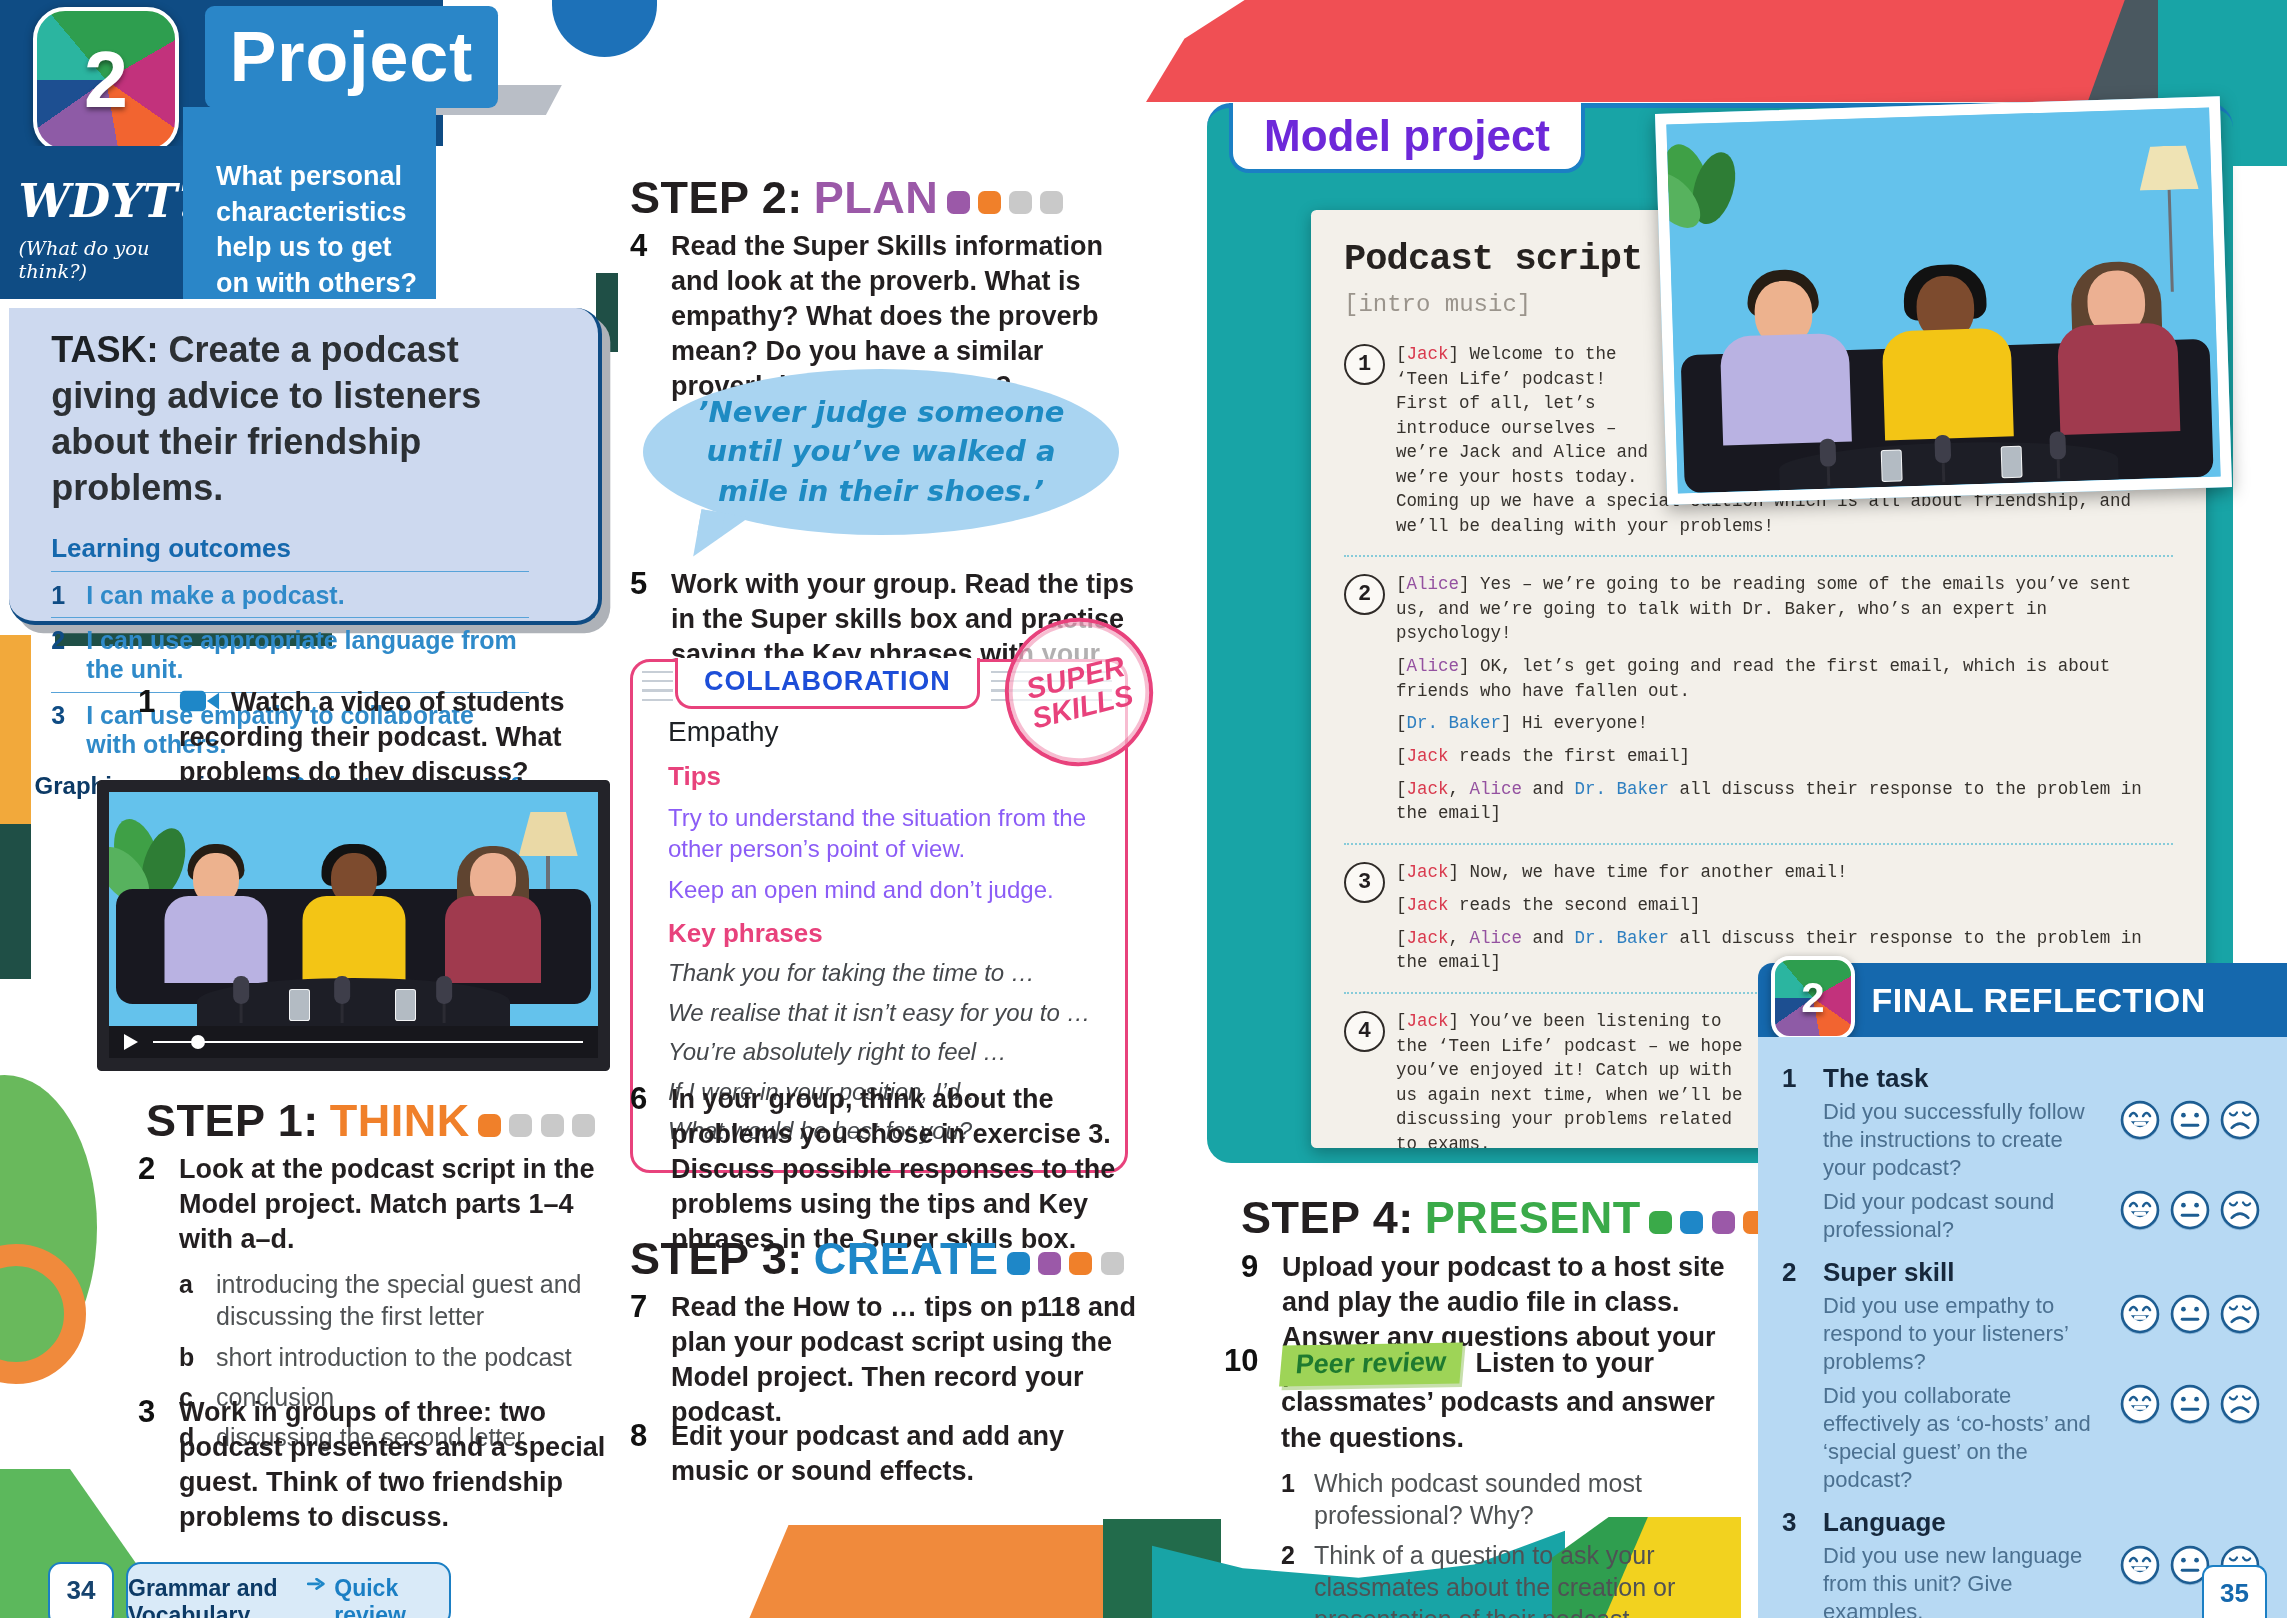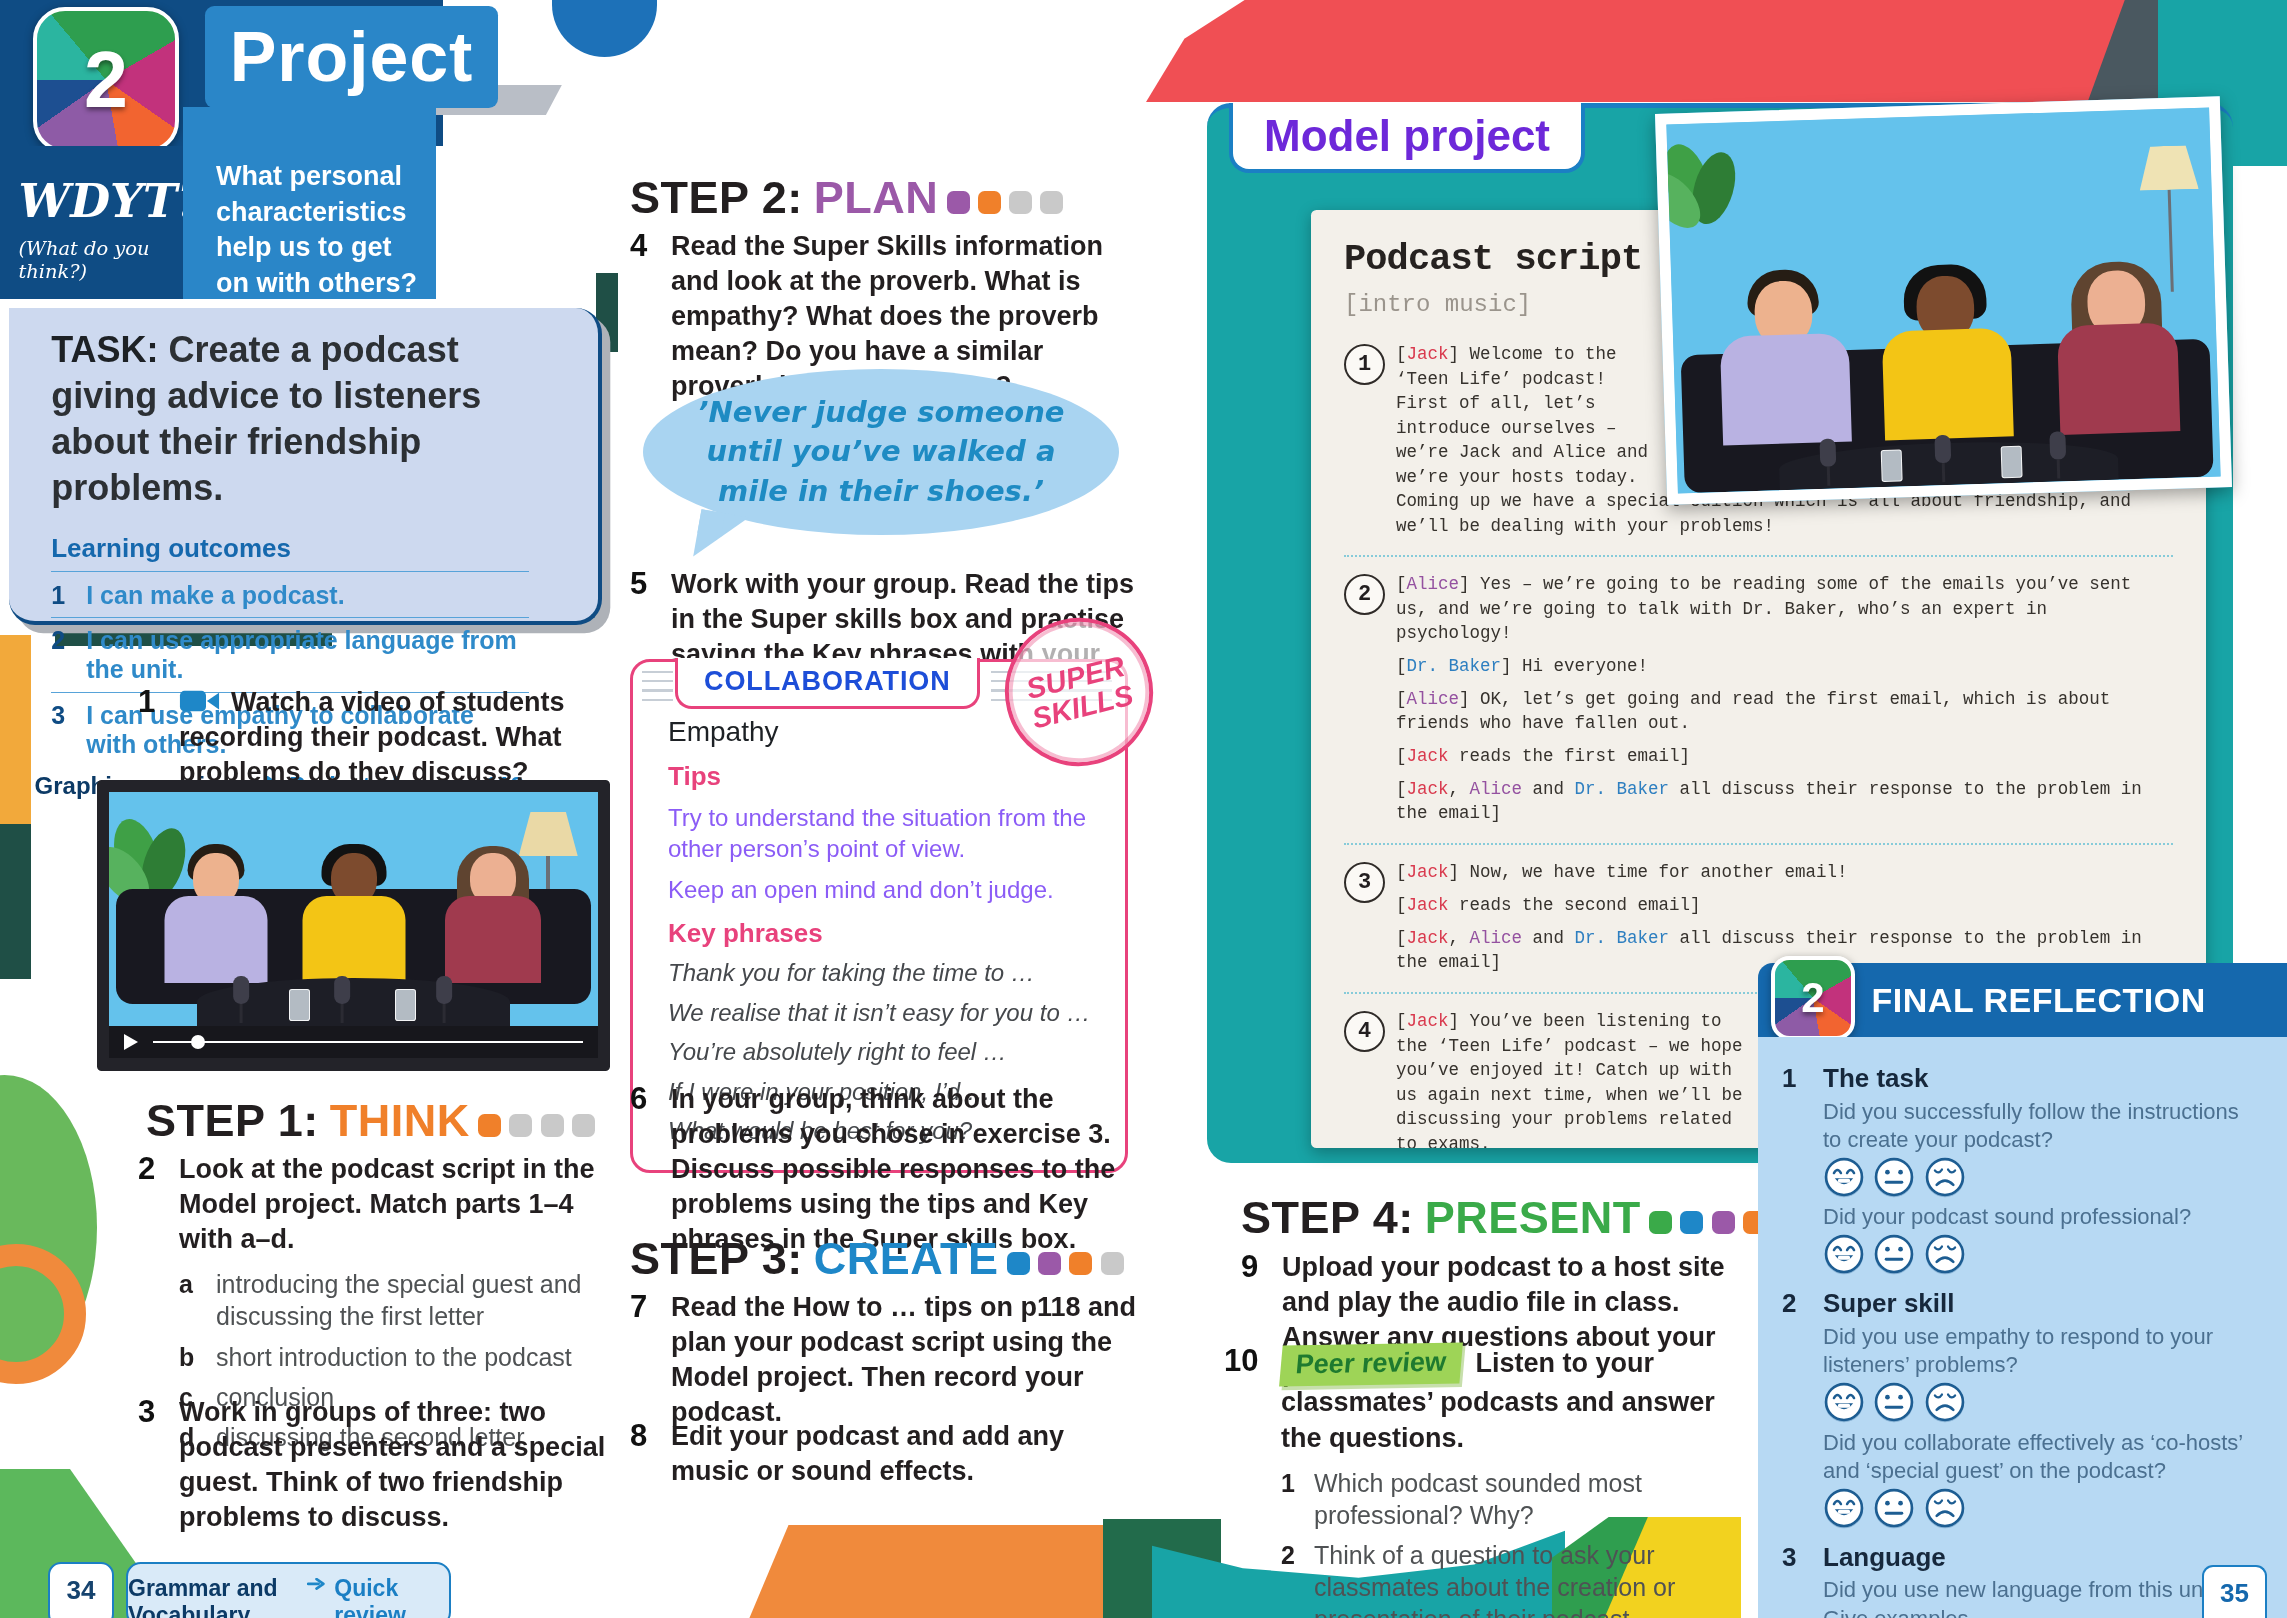--- a/index.html
+++ b/index.html
@@ -150,21 +150,21 @@
     padding:1.8px 14.8px 4.6px;transform:skewX(-6deg) rotate(-1deg);margin-right:14.8px;box-shadow:2.8px 3.7px 0 rgba(130,185,70,.45);}
   
   .reflection{left:1758px;top:963px;width:529px;height:656px;z-index:6;}
   .refl-head{height:74px;background:#1568ad;border-radius:14.8px 0 0 0;display:flex;align-items:center;padding-left:13px;}
   .refl-head .unit-icon{width:76px;height:76px;flex:none;margin-top:-3.7px;}
   .refl-head .unit-icon span{font-size:42px;}
   .refl-title{color:#fff;font-weight:800;font-size:34px;letter-spacing:0.5px;margin-left:16.6px;}
   .refl-body{background:#b7d9f3;height:582px;box-sizing:border-box;padding:13px 18.5px 0 24px;position:relative;}
   .refl-h{display:flex;font-weight:800;color:#16283c;font-size:26px;margin:13px 0 3.7px;}
   .refl-h .n{width:41px;flex:none;}
-  .refl-q{display:flex;margin:1.8px 0 5.5px 41px;flex-direction:column;}
+  .refl-q{display:flex;margin:1.8px 0 5.5px 41px;}
   .refl-q .qt{flex:1;font-size:22px;line-height:1.28;color:#4b7090;padding-right:9.2px;}
   .faces{flex:none;width:150px;display:flex;gap:8.3px;align-items:flex-start;padding-top:1.8px;}
   .face{width:42px;height:42px;display:inline-block;filter:drop-shadow(0 1.8px 0 rgba(29,93,146,.3));}
   .p35{position:absolute;right:20px;bottom:0;width:61px;height:52px;background:#fff;border:2.8px solid #1b7fc4;border-bottom:none;
     border-radius:11px 11px 0 0;display:flex;align-items:center;justify-content:center;color:#1568ad;font-weight:700;font-size:26px;}
   
   .p34{left:48px;top:1562px;width:66px;height:65px;background:#fff;border:2.8px solid #1b7fc4;border-radius:13px;
     display:flex;align-items:flex-start;justify-content:center;padding-top:11px;box-sizing:border-box;color:#16436e;font-weight:700;font-size:26px;z-index:5;}
   .footer-box{left:126px;top:1562px;width:325px;height:65px;background:#d9eaf8;border:2.8px solid #1b7fc4;border-radius:14.8px;
     display:flex;align-items:flex-start;justify-content:center;gap:9.2px;padding-top:11px;box-sizing:border-box;z-index:5;}
@@ -405,22 +405,22 @@
           <div class="plines">
             <span class="photo-spacer"></span>
             <p><span>[</span><span class="seg-jack">Jack</span><span>] Welcome to the ‘Teen Life’ podcast! First of all, let’s introduce ourselves – we’re Jack and Alice and we’re your hosts today. Coming up we have a special edition which is all about friendship, and we’ll be dealing with your problems!</span></p>
           </div>
         </div>
         <div class="sep"></div>
         <div class="script-part part2">
           <div class="pnum"><span>2</span></div>
           <div class="plines">
             <p><span>[</span><span class="seg-alice">Alice</span><span>] Yes – we’re going to be reading some of the emails you’ve sent us, and we’re going to talk with Dr. Baker, who’s an expert in psychology!</span></p>
+            <p><span>[</span><span class="seg-alice">Alice</span><span>] OK, let’s get going and read the first email, which is about friends who have fallen out.</span></p>
             <p><span>[</span><span class="seg-baker">Dr. Baker</span><span>] Hi everyone!</span></p>
-            <p><span>[</span><span class="seg-alice">Alice</span><span>] OK, let’s get going and read the first email, which is about friends who have fallen out.</span></p>
             <p><span>[</span><span class="seg-jack">Jack</span><span> reads the first email]</span></p>
             <p><span>[</span><span class="seg-jack">Jack</span><span>, </span><span class="seg-alice">Alice</span><span> and </span><span class="seg-baker">Dr. Baker</span><span> all discuss their response to the problem in the email]</span></p>
           </div>
         </div>
         <div class="sep"></div>
         <div class="script-part part3">
           <div class="pnum"><span>3</span></div>
           <div class="plines">
             <p><span>[</span><span class="seg-jack">Jack</span><span>] Now, we have time for another email!</span></p>
             <p><span>[</span><span class="seg-jack">Jack</span><span> reads the second email]</span></p>

